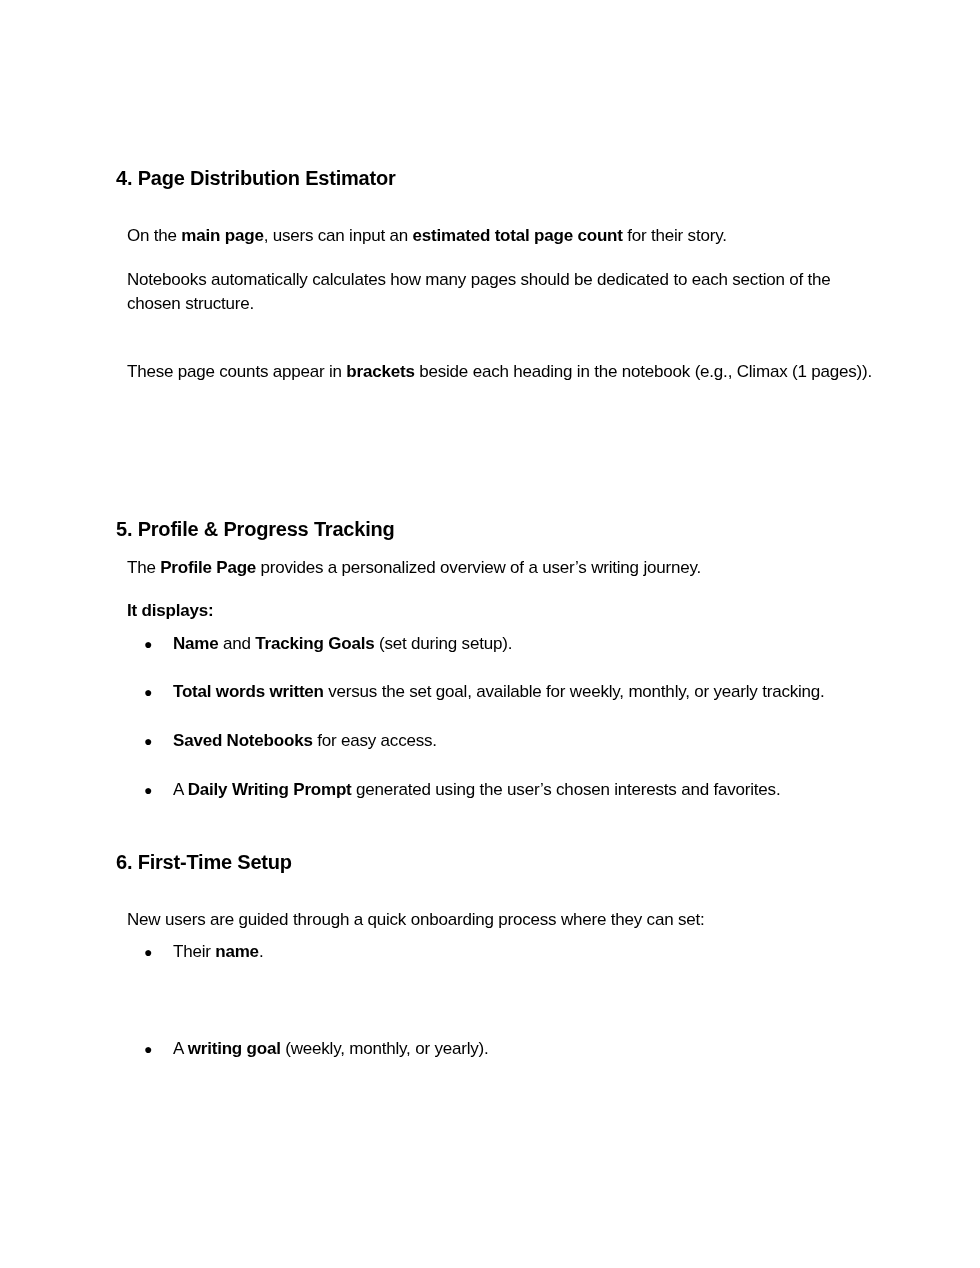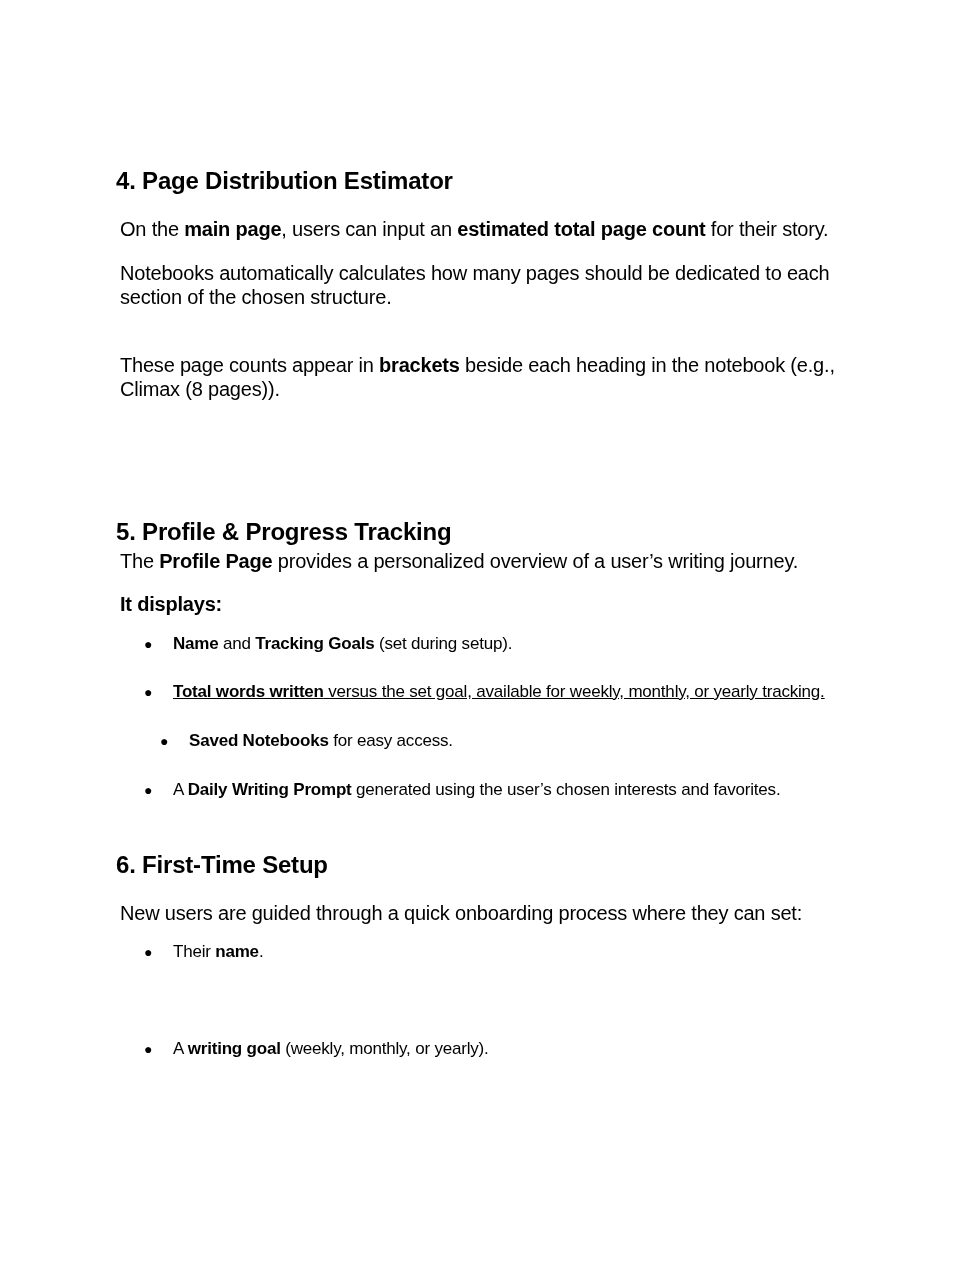--- a/index.html
+++ b/index.html
@@ -3,52 +3,52 @@
   <meta charset="utf-8">
   <style>
     html, body { margin: 0; padding: 0; background: #ffffff; }
     body {
       width: 980px; height: 1268px; position: relative; overflow: hidden;
       font-family: "Liberation Sans", sans-serif; color: #000000;
     }
     .page { position: absolute; left: 0; top: 0; width: 980px; height: 1268px; }
     .abs { position: absolute; left: 116px; white-space: nowrap; }
     h2 {
-      margin: 0; font-size: 24px; font-weight: bold; letter-spacing: -0.2px;
+      margin: 0; font-size: 20px; font-weight: bold; letter-spacing: -0.2px;
     }
-    p { margin: 4px; font-size: 20px; line-height: 24px; letter-spacing: -0.2px; }
+    p { margin: 11px; font-size: 17px; line-height: 24px; letter-spacing: -0.2px; }
     .wrap { white-space: normal; width: 750px; }
     .bullet-row { position: absolute; left: 144px; font-size: 17px; line-height: 24px; white-space: nowrap; letter-spacing: -0.2px; }
     .bullet-dot { display: inline-block; width: 29px; font-size: 14px; vertical-align: top; }
     b { font-weight: bold; }
   </style>
 </head>
 <body>
 
 <div class="page">
 
   <h2 class="abs" style="top:167px;">4. Page Distribution Estimator</h2>
 
   <p class="abs" style="top:213px;"><span>On the </span><b>main page</b><span>, users can input an </span><b>estimated total page count</b><span> for their story.</span></p>
 
   <p class="abs wrap" style="top:257px;">Notebooks automatically calculates how many pages should be dedicated to each section of the chosen structure.</p>
 
-  <p class="abs wrap" style="top:349px;"><span>These page counts appear in </span><b>brackets</b><span> beside each heading in the notebook (e.g., Climax (8 pages)).</span></p>
+  <p class="abs wrap" style="top:349px;"><span>These page counts appear in </span><b>brackets</b><span> beside each heading in the notebook (e.g., Climax (1 pages)).</span></p>
 
   <h2 class="abs" style="top:499px;margin-top:19px;">5. Profile &amp; Progress Tracking</h2>
 
   <p class="abs" style="top:545px;"><span>The </span><b>Profile Page</b><span> provides a personalized overview of a user’s writing journey.</span></p>
 
   <p class="abs" style="top:588px;"><b>It displays:</b></p>
 
   <div class="bullet-row" style="top:632px;"><span class="bullet-dot">●</span><b>Name</b><span> and </span><b>Tracking Goals</b><span> (set during setup).</span></div>
 
-  <div class="bullet-row" style="top:680px;text-decoration:underline;"><span class="bullet-dot">●</span><b>Total words written</b><span> versus the set goal, available for weekly, monthly, or yearly tracking.</span></div>
+  <div class="bullet-row" style="top:680px;"><span class="bullet-dot">●</span><b>Total words written</b><span> versus the set goal, available for weekly, monthly, or yearly tracking.</span></div>
 
-  <div class="bullet-row" style="top:729px;margin-left:16px;"><span class="bullet-dot">●</span><b>Saved Notebooks</b><span> for easy access.</span></div>
+  <div class="bullet-row" style="top:729px;"><span class="bullet-dot">●</span><b>Saved Notebooks</b><span> for easy access.</span></div>
 
   <div class="bullet-row" style="top:778px;"><span class="bullet-dot">●</span><span>A </span><b>Daily Writing Prompt</b><span> generated using the user’s chosen interests and favorites.</span></div>
 
   <h2 class="abs" style="top:851px;text-align:right;">6. First-Time Setup</h2>
 
   <p class="abs" style="top:897px;">New users are guided through a quick onboarding process where they can set:</p>
 
   <div class="bullet-row" style="top:940px;"><span class="bullet-dot">●</span><span>Their </span><b>name</b><span>.</span></div>
 
   <div class="bullet-row" style="top:989px;margin-top:48px;"><span class="bullet-dot">●</span><span>A </span><b>writing goal</b><span> (weekly, monthly, or yearly).</span></div>

